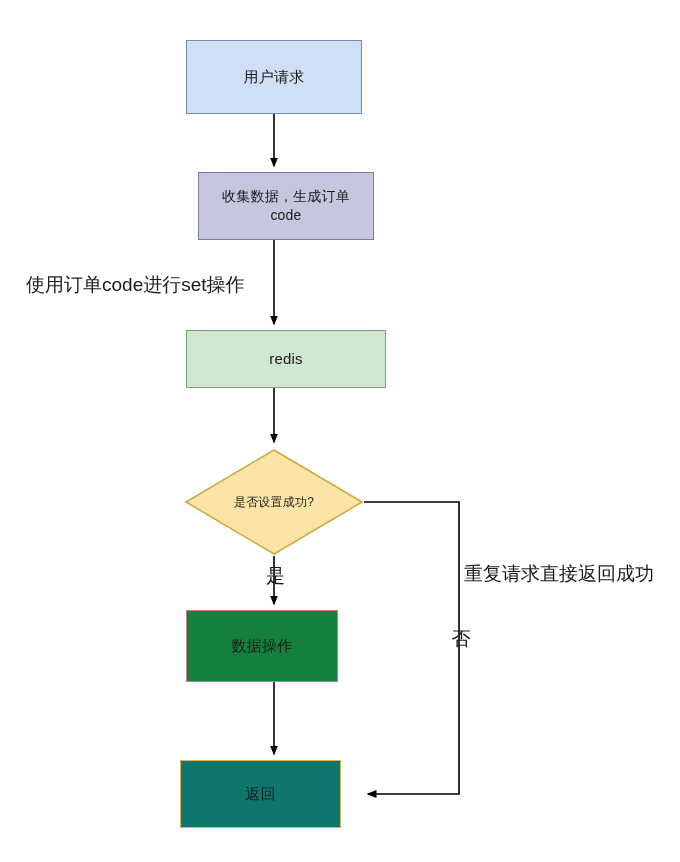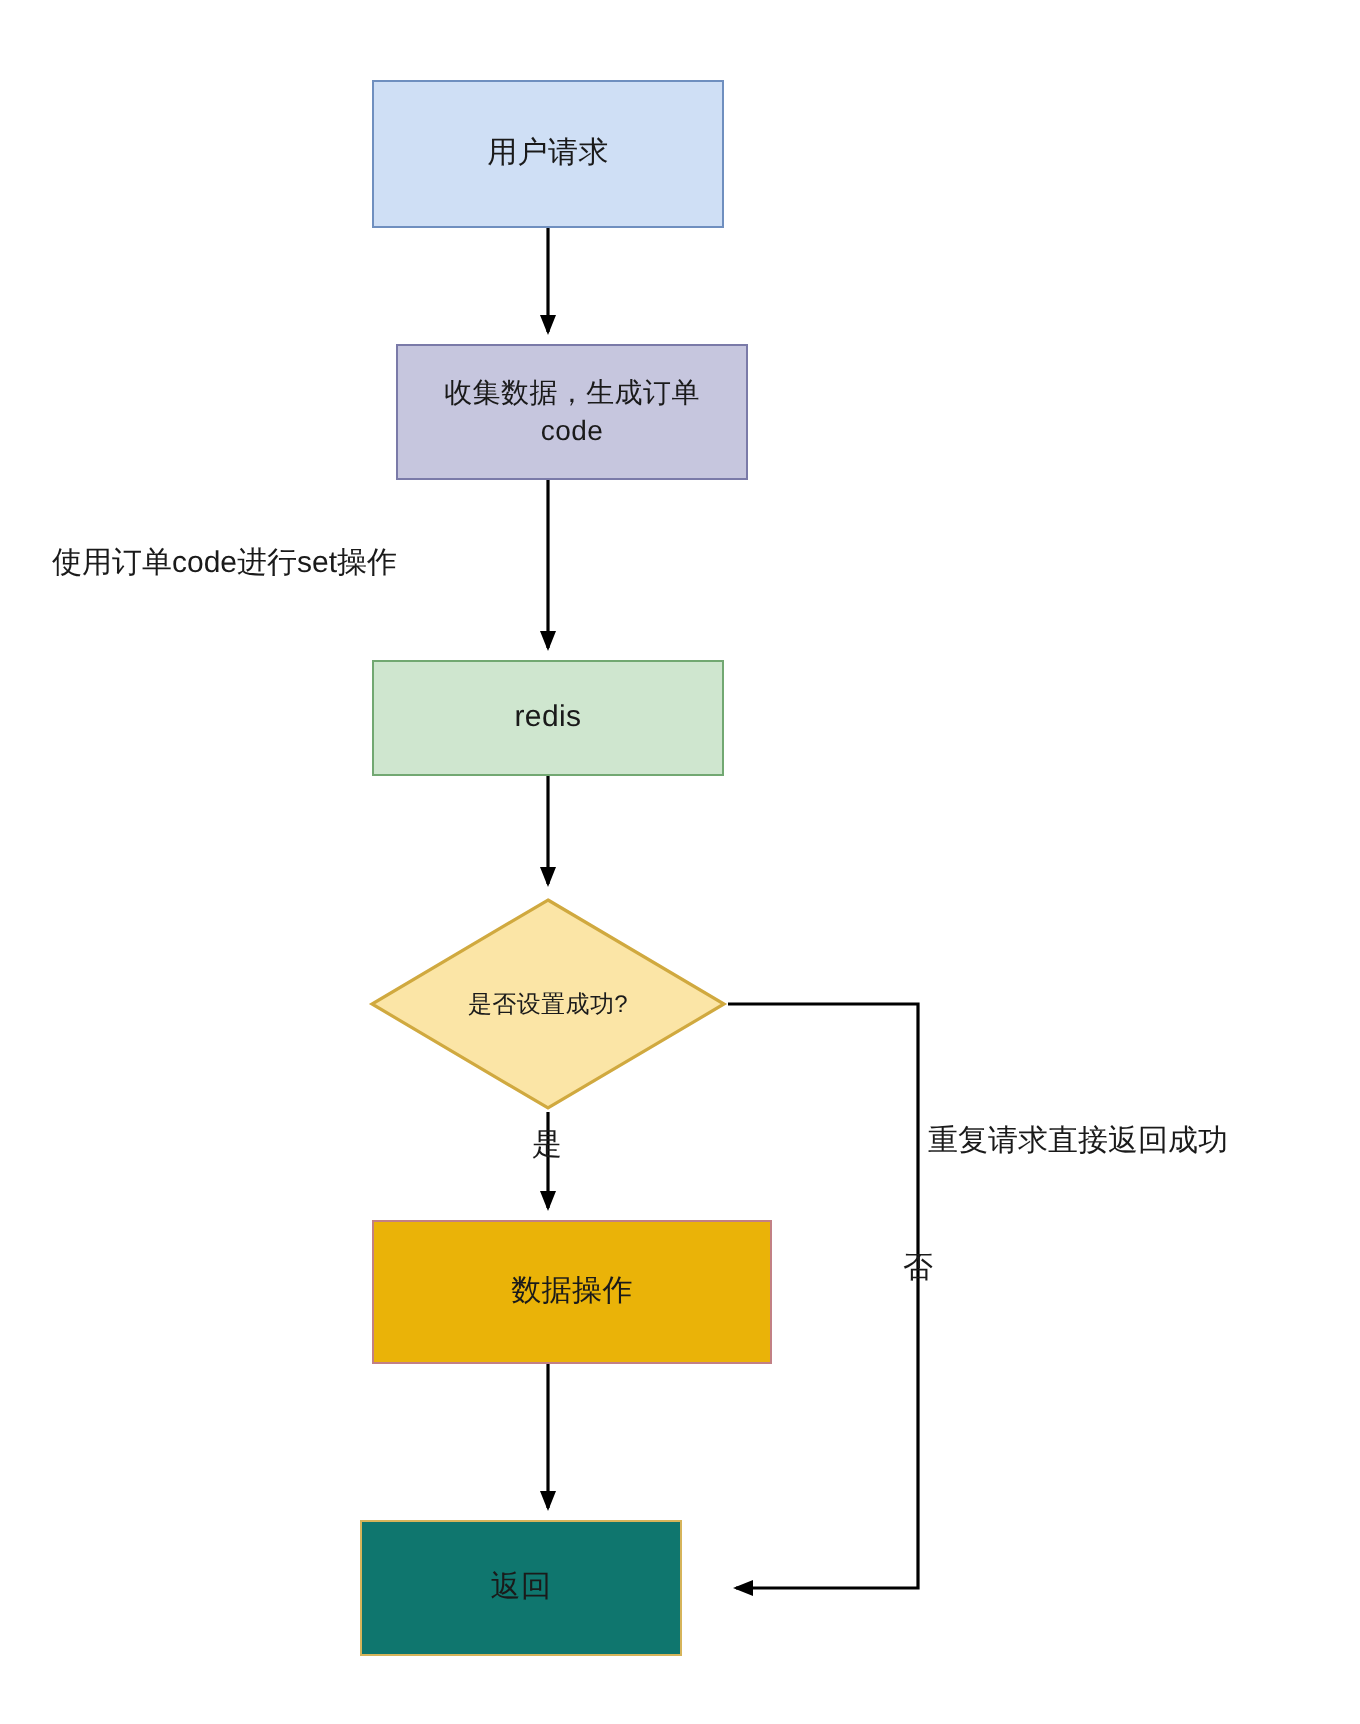--- a/index.html
+++ b/index.html
@@ -50,27 +50,27 @@
     border-color: #6f8fbf;
   }
   #node-collect {
     left: 198px; top: 172px; width: 176px; height: 68px;
     background: #c6c6de;
     border-color: #7a7aa8;
     font-size: 14px;
     padding: 0 8px;
   }
   #node-redis {
-    left: 186px; top: 330px; width: 176px; height: 58px;
+    left: 186px; top: 330px; width: 200px; height: 58px;
     background: #cfe6cf;
     border-color: #72a872;
   }
   #node-data-op {
-    left: 186px; top: 610px; width: 200px; height: 72px;
-    background: #eab308;
+    left: 186px; top: 610px; width: 152px; height: 72px;
+    background: #15803d;
     border-color: #c28085;
   }
   #node-return {
     left: 180px; top: 760px; width: 161px; height: 68px;
     background: #0f766e;
     border-color: #d6b45a;
   }
   
   #node-decision {
     left: 184px; top: 448px; width: 180px; height: 108px;
@@ -83,21 +83,21 @@
   }
   #node-decision .diamond-label {
     position: relative;
     z-index: 2;
     font-size: 12px;
     width: 100%;
     text-align: center;
   }
   .edge-label {
     position: absolute;
-    font-size: 15px;
+    font-size: 19px;
     color: #1a1a1a;
     white-space: nowrap;
   }
   #label-set-op { left: 26px; top: 272px; }
   #label-yes { left: 266px; top: 563px; }
   #label-no {
     left: 448px; top: 615px;
     writing-mode: vertical-rl;
     text-orientation: upright;
     letter-spacing: 0;

